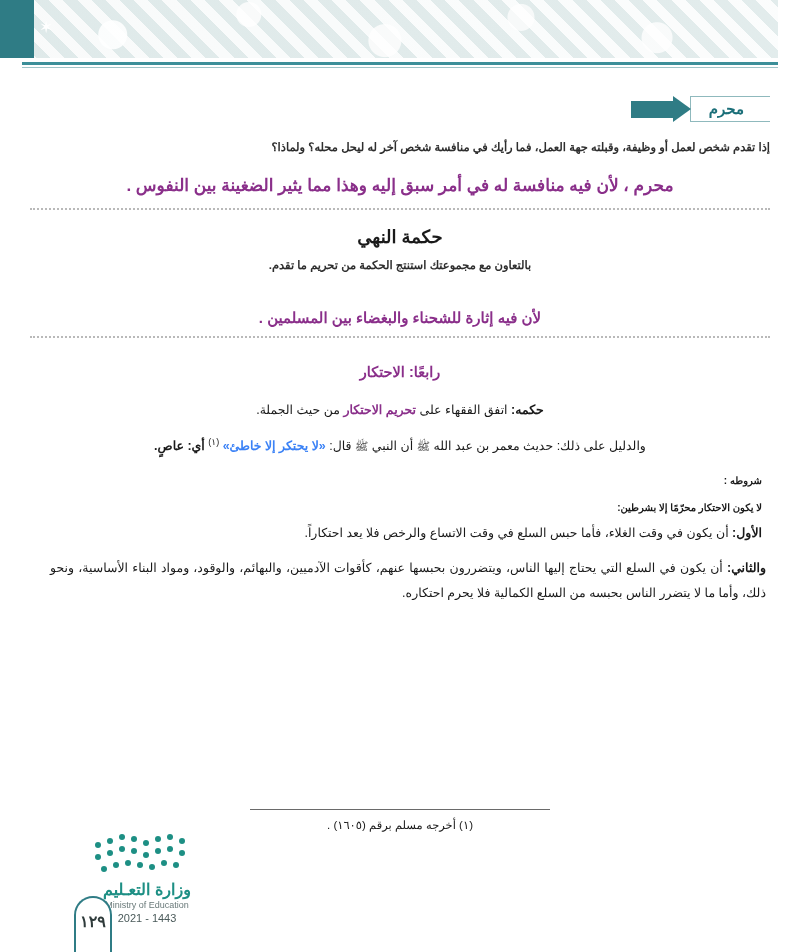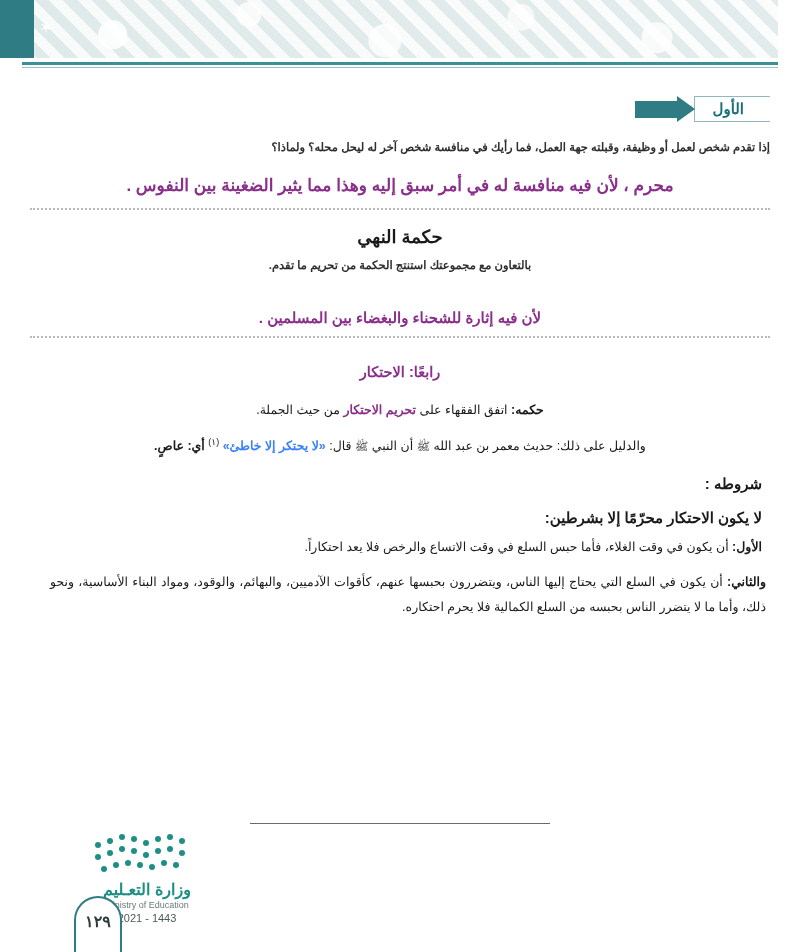--- a/index.html
+++ b/index.html
@@ -171,21 +171,21 @@
     color: #1a1a1a;
     text-align: center;
     line-height: 2.0;
     margin: 10px 0;
   }
   .para b { font-weight: bold; }
   .tx-purple { color: #8a2f8a; font-weight: bold; }
   .tx-red { color: #3b82f6; font-weight: bold; }
   .lead { font-weight: bold; }
   .block-right {
-    font-size: 15px;
+    font-size: 10px;
     font-weight: bold;
     color: #1a1a1a;
     text-align: right;
     margin: 16px 0 6px 0;
     padding-right: 8px;
   }
   .cond-line {
     font-size: 12.5px;
     color: #1a1a1a;
     text-align: right;
@@ -266,21 +266,21 @@
   .logo-year {
     font-size: 11px;
     color: #4a5a5a;
     margin-top: 2px;
     direction: ltr;
   }
 
   .page-num-wrap {
     position: absolute;
     left: 62px; bottom: 0;
-    width: 48px; height: 56px;
+    width: 38px; height: 56px;
   }
   .page-num-shape {
     position: absolute;
     inset: 0;
     border: 2px solid #2f7c85;
     border-bottom: none;
     border-radius: 26px 26px 0 0;
     background: #ffffff;
   }
   .page-num {
@@ -306,21 +306,21 @@
     <div class="band-left-block"></div>
     <div class="band-star">✶</div>
     <div class="band-rule"></div>
     <div class="band-rule2"></div>
   </div>
 
   <div class="content">
 
     <div class="activity-row">
       <div class="activity-box">
-        <div class="activity-label">الأول</div>
+        <div class="activity-label">محرم</div>
         <div class="activity-arrow"></div>
         <div class="activity-bar"></div>
       </div>
     </div>
 
     <div class="q-text">إذا تقدم شخص لعمل أو وظيفة، وقبلته جهة العمل، فما رأيك في منافسة شخص آخر له ليحل محله؟ ولماذا؟</div>
 
     <div class="answer">محرم ، لأن فيه منافسة له في أمر سبق إليه وهذا مما يثير الضغينة بين النفوس .</div>
     <div class="dots"></div>
 
@@ -360,20 +360,21 @@
 
     <div class="cond-block">
       <b class="lead">والثاني:</b>
       <span>أن يكون في السلع التي يحتاج إليها الناس، ويتضررون بحبسها عنهم، كأقوات الآدميين، والبهائم، والوقود، ومواد البناء الأساسية، ونحو ذلك، وأما ما لا يتضرر الناس بحبسه من السلع الكمالية فلا يحرم احتكاره.</span>
     </div>
 
   </div>
 
   <div class="footnote-wrap">
     <div class="footnote-rule"></div>
+    <div class="footnote-text">(١) أخرجه مسلم برقم (١٦٠٥) .</div>
   </div>
 
   <div class="footer">
     <div class="logo-wrap">
       <div class="logo-dots">
         <span style="left:8px;  top:8px;"></span>
         <span style="left:20px; top:4px;"></span>
         <span style="left:32px; top:0px;"></span>
         <span style="left:44px; top:2px;"></span>
         <span style="left:56px; top:6px;"></span>

